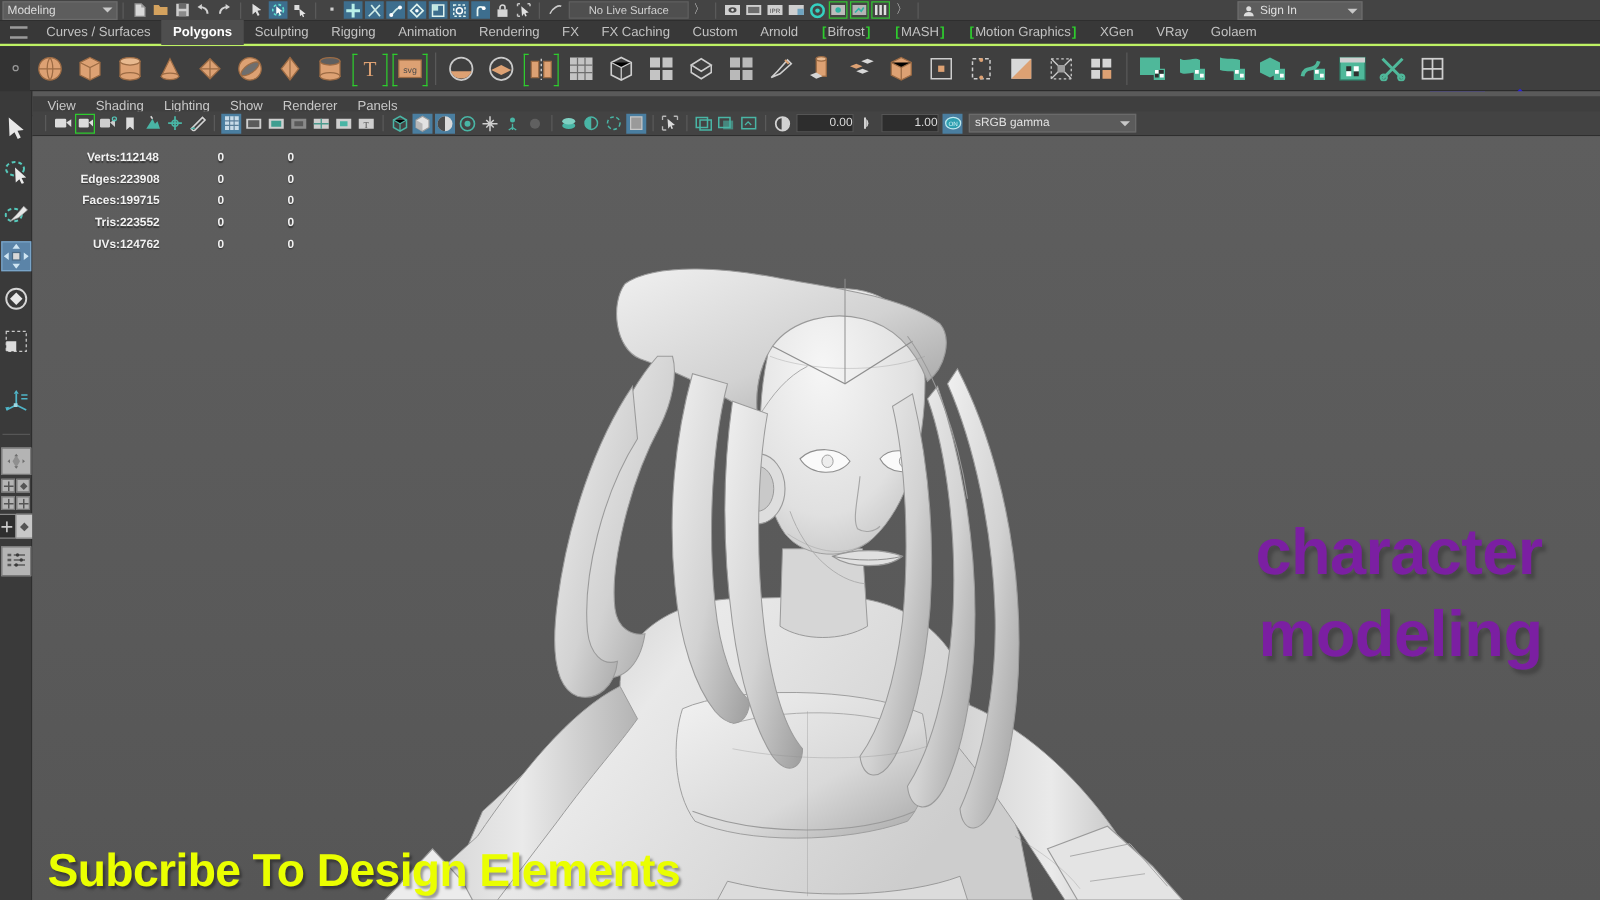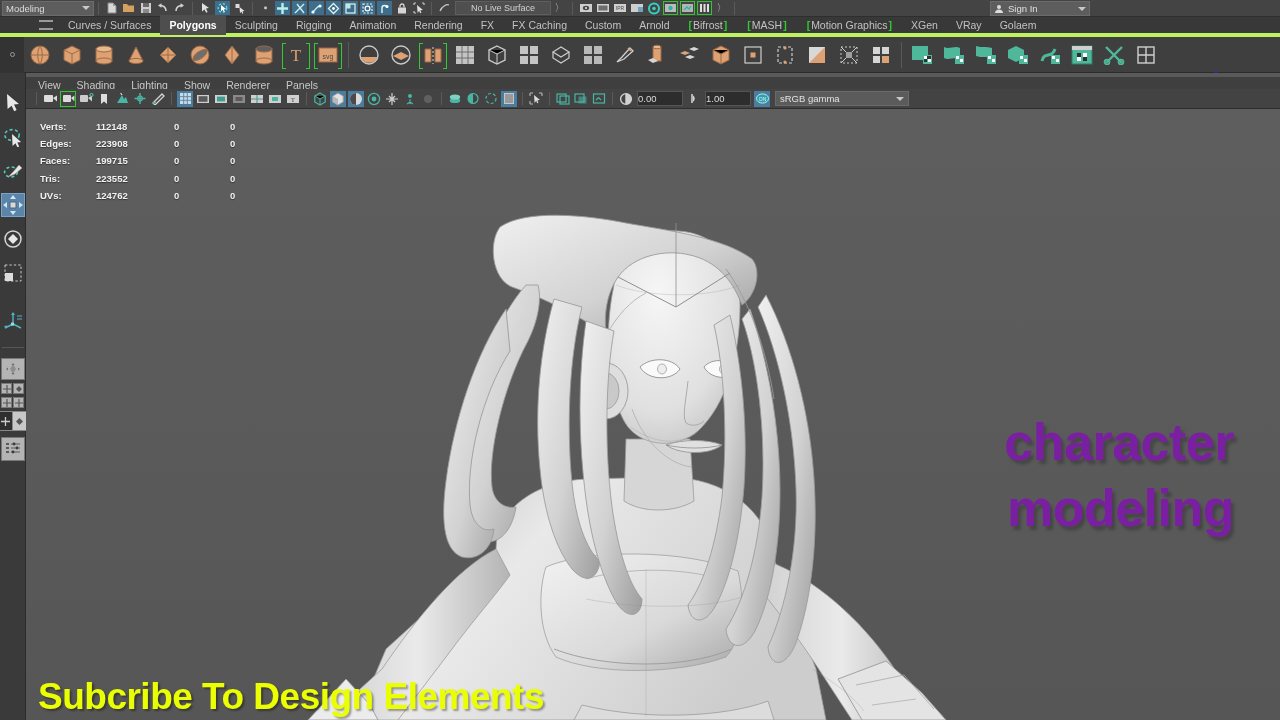--- a/index.html
+++ b/index.html
@@ -47,22 +47,21 @@
     position: absolute; right: 190px; top: 1px;
     width: 100px; height: 15px; background: #5d5d5d; border: 1px solid #6b6b6b;
     display: flex; align-items: center; gap: 4px; padding: 0 3px;
     color: #e0e0e0; font-size: 9.5px;
   }
 
   
   .tabrow {
     position: absolute; left: 0; top: 17px; width: 1280px; height: 20px;
     background: #383838; display: flex; align-items: center;
-    border-bottom: 4px solid #bef264;
-    padding-left: 31px;
+    border-bottom: 2px solid #bef264;
   }
   .hamb {
     width: 14px; height: 10px; margin: 0 6px 0 8px;
     border-top: 2px solid #9a9a9a; border-bottom: 2px solid #9a9a9a;
     flex: 0 0 auto;
   }
   .tab {
     height: 20px; padding: 0 9px; display: flex; align-items: center;
     font-size: 10.5px; color: #c2c2c2; white-space: nowrap; flex: 0 0 auto;
   }
@@ -134,21 +133,21 @@
   }
   .pt {
     width: 16px; height: 16px; margin: 0 1px; flex: 0 0 auto;
     display: flex; align-items: center; justify-content: center; position: relative;
   }
   .pt.act { background: #4a7ea0; }
   .pt.gb { outline: 1.5px solid #2ecc2e; outline-offset: -1px; }
   .numfield {
     width: 46px; height: 15px; background: #2d2d2d; border: 1px solid #555;
     color: #dcdcdc; font-size: 9.5px; display: flex; align-items: center;
-    justify-content: flex-start; flex: 0 0 auto; margin: 0 2px;
+    justify-content: flex-end; flex: 0 0 auto; margin: 0 2px;
   }
   .gammabox {
     width: 134px; height: 15px; background: #5b5b5b; border: 1px solid #6a6a6a;
     display: flex; align-items: center; justify-content: space-between;
     padding: 0 4px; color: #e2e2e2; font-size: 9.5px; margin-left: 4px; flex: 0 0 auto;
   }
 
   
   .viewport {
     position: absolute; left: 0; top: 36px; width: 1254px; height: 611px;
@@ -160,21 +159,21 @@
   }
 
   
   .hud {
     position: absolute; left: 14px; top: 9px;
     font-size: 9.5px; color: #f2f2f2; font-weight: bold;
     line-height: 17.2px; text-shadow: 0 1px 1px rgba(0,0,0,.45);
   }
   .hud table { border-collapse: collapse; }
   .hud td { padding: 0 0; font-weight: bold; }
-  .hud .c0 { width: 56px; }
+  .hud .c0 { width: 56px; text-align: right; }
   .hud .c1 { width: 78px; }
   .hud .c2 { width: 56px; }
   .hud .c3 { width: 56px; }
 
   
   .purple {
     position: absolute; right: 46px; top: 300px;
     text-align: right; font-size: 52px; font-weight: bold;
     color: #7b1fa2; line-height: 1.27; letter-spacing: -0.5px;
     text-shadow: 3px 4px 3px rgba(0,0,0,.22);

